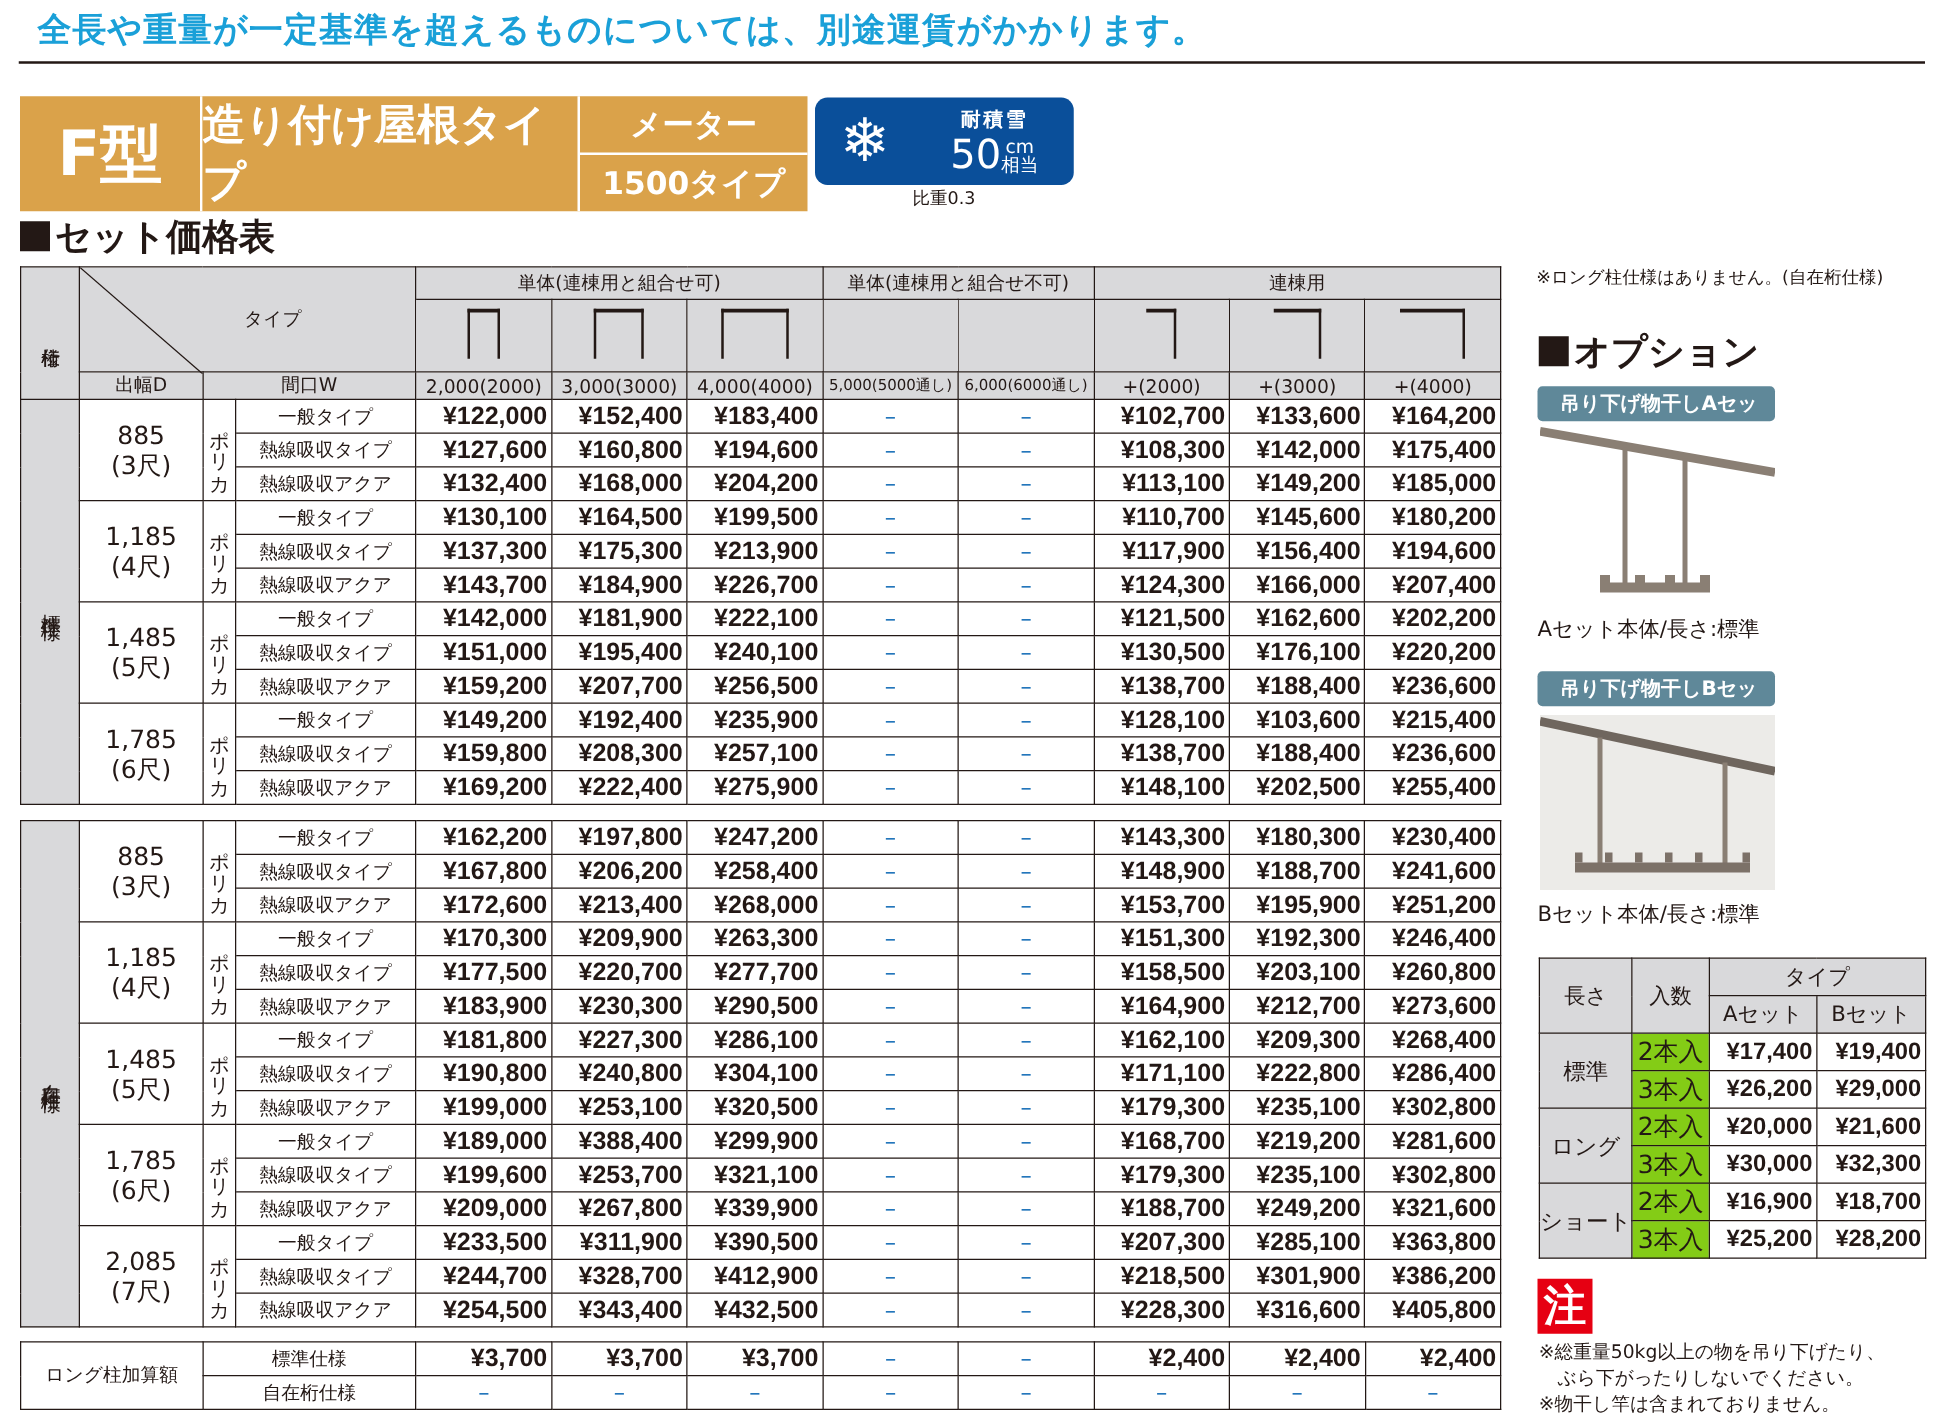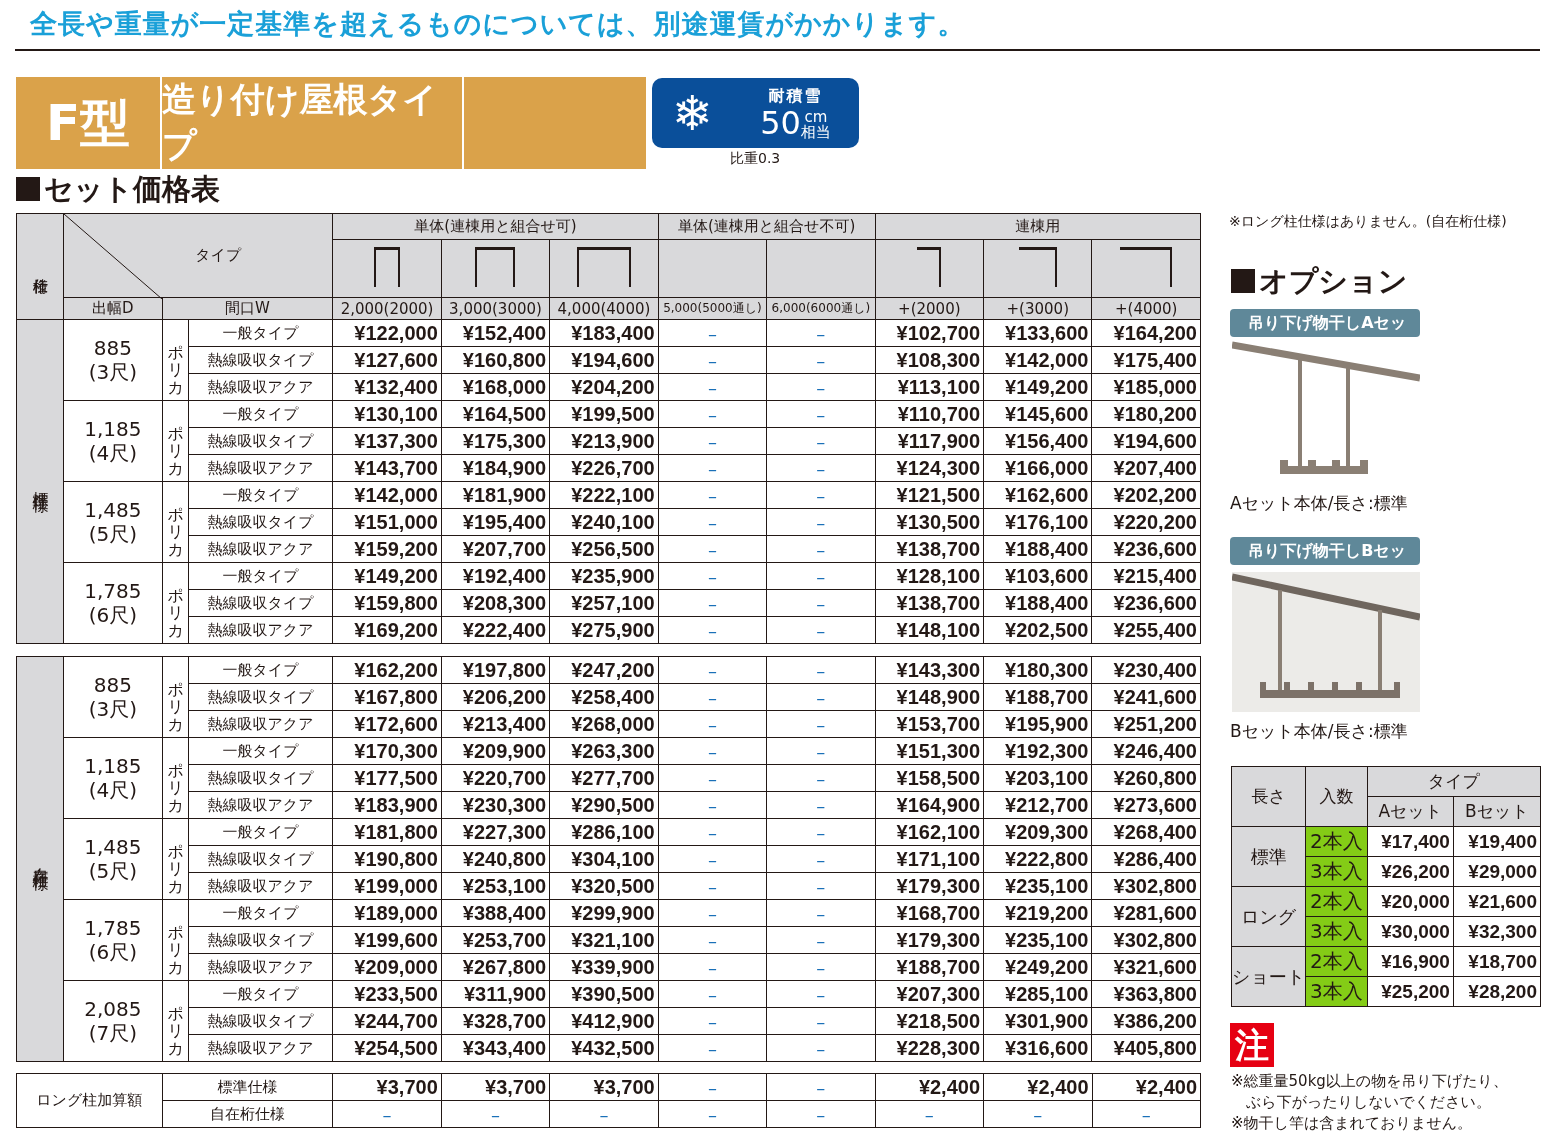--- a/index.html
+++ b/index.html
@@ -63,20 +63,22 @@
 </head>
 <body>
 
 <div class="top-notice">全長や重量が一定基準を超えるものについては、別途運賃がかかります。</div>
 <div class="top-rule"></div>
 
 <div class="title-band">
   <div class="tb-cell tb-f">F型</div>
   <div class="tb-cell tb-name">造り付け屋根タイプ</div>
   <div class="tb-cell tb-meter">
+    <div>メーター</div>
+    <div>1500タイプ</div>
   </div>
 </div>
 <div class="snow-badge">
   <div class="snow-icon">❄</div>
   <div class="snow-text">
     <div class="l1">耐積雪</div>
     <div class="l2"><span>50</span><small><span>cm</span><br><span>相当</span></small></div>
   </div>
 </div>
 <div class="snow-sub">比重0.3</div>

